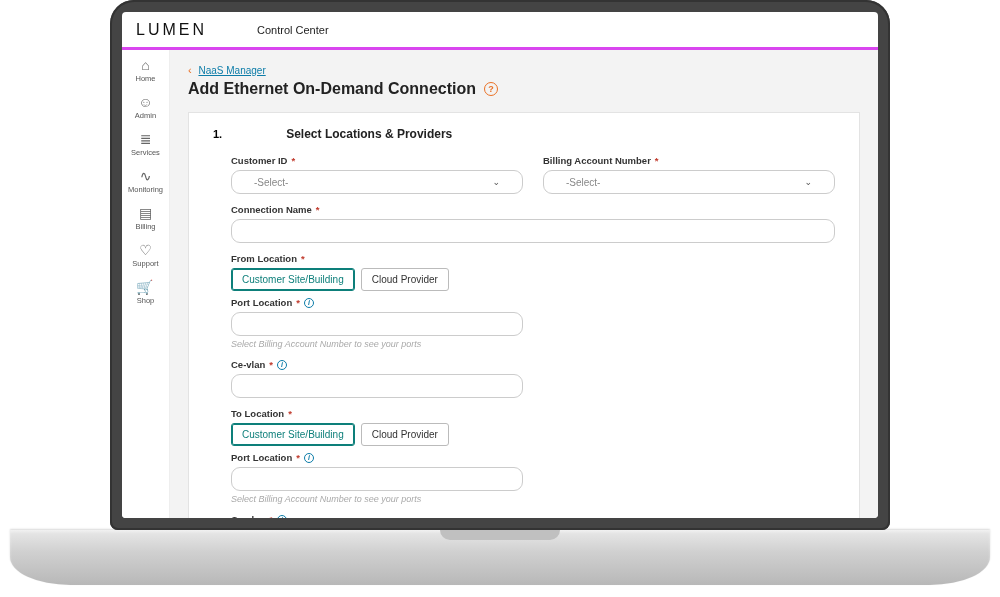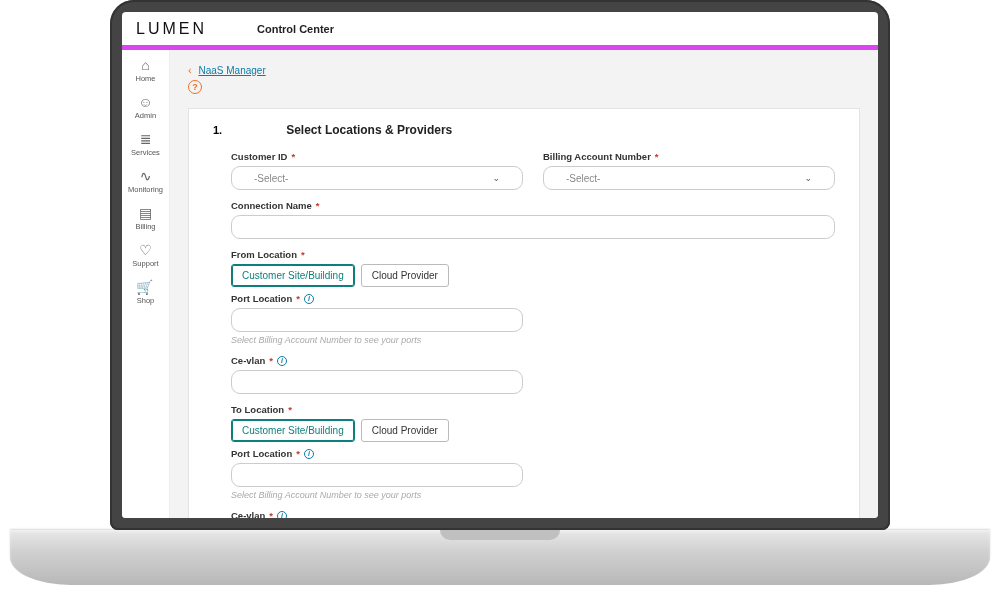--- a/index.html
+++ b/index.html
@@ -57,32 +57,32 @@
       height: 10px;
       background: #c0c0c0;
       border-radius: 0 0 10px 10px;
     }
     
     .top-header {
       display: flex;
       align-items: center;
       height: 38px;
       padding: 0 14px;
-      border-bottom: 5px solid #d946ef;
+      border-bottom: 3px solid #d946ef;
     }
     .brand {
       font-size: 16px;
       letter-spacing: 3px;
       font-weight: 500;
       color: #111;
     }
     .app-name {
       margin-left: 50px;
       font-size: 11px;
-      font-weight: 700;
+      font-weight: 400;
       color: #222;
     }
     .top-links {
       margin-left: auto;
       display: flex;
       align-items: center;
       gap: 14px;
       font-size: 10px;
     }
     .top-links a {
@@ -291,20 +291,21 @@
             <span>Shop</span>
           </div>
         </nav>
 
         <main class="content">
           <div class="breadcrumb">
             <span class="chev-left">‹</span>
             <a href="#">NaaS Manager</a>
           </div>
           <h1 class="page-title">
+            <span>Add Ethernet On-Demand Connection</span>
             <span class="help-q">?</span>
           </h1>
 
           <div class="card">
             <div class="step-hdr">
               <span class="step-num">1.</span>
               <span class="step-title">Select Locations &amp; Providers</span>
             </div>
 
             <div class="fields">

